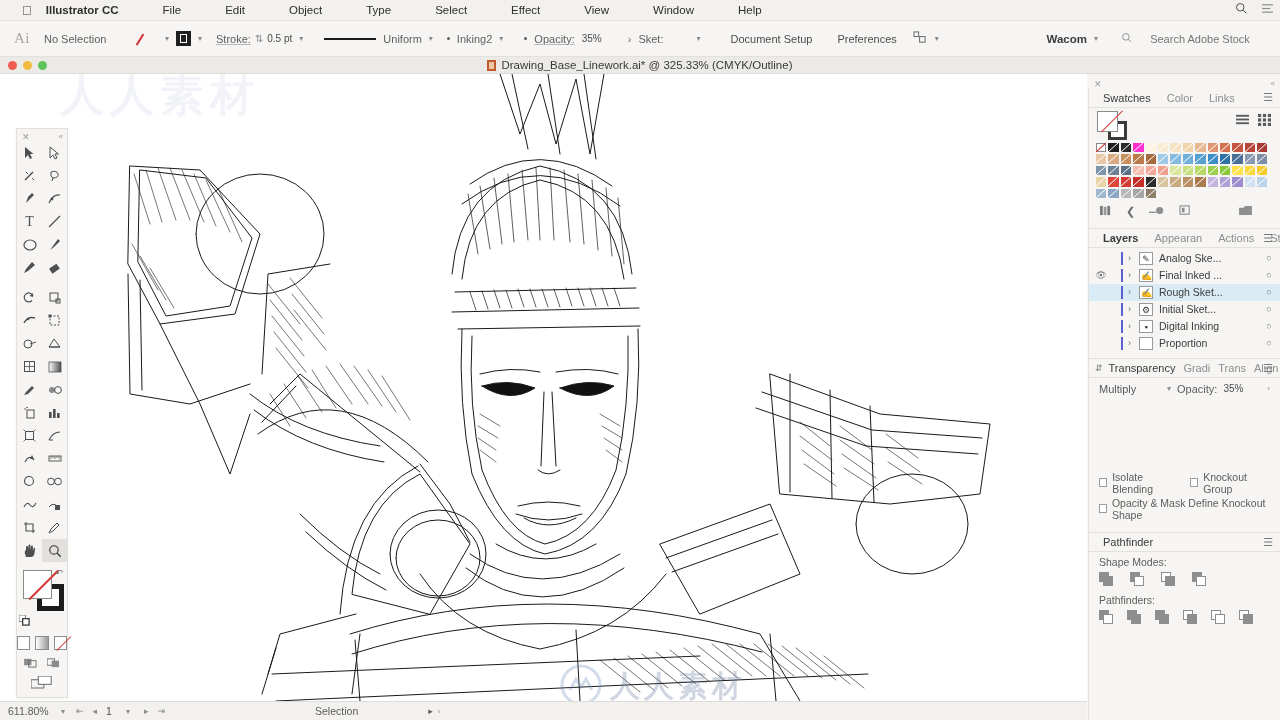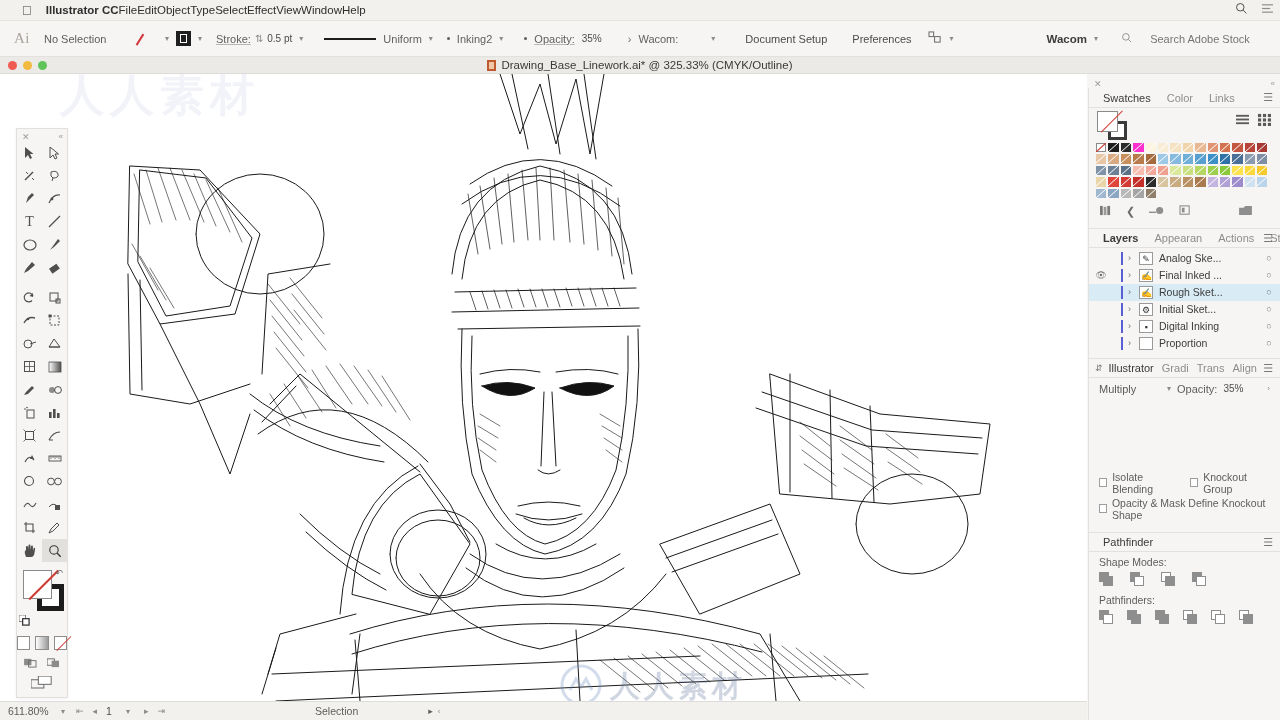--- a/index.html
+++ b/index.html
@@ -13,21 +13,21 @@
   }
   .app{ position:relative; width:1280px; height:720px; background:#f6f5f3; }
 
   
   .menubar{
     position:absolute; top:0; left:0; width:1280px; height:21px;
     background:#f3f1ee; display:flex; align-items:center;
     border-bottom:1px solid #e6e4e1;
   }
   .apple-logo{ margin-left:22px; font-size:13px; color:#3d3d3d; line-height:1; }
-  .menu-item{ padding:0 0; font-size:11.5px; color:#2e2e2e; line-height:21px; white-space:nowrap; }
+  .menu-item{ padding:0 22px; font-size:11.5px; color:#2e2e2e; line-height:21px; white-space:nowrap; }
   .menu-item.brand{ font-weight:bold; padding-left:14px; }
   .menubar .spacer{ flex:1; }
   .mb-icon{ width:26px; text-align:center; color:#4a4a4a; font-size:12px; }
 
   
   .ctrlbar{
     position:absolute; top:21px; left:0; width:1280px; height:36px;
     background:#f6f5f3; display:flex; align-items:center; gap:0;
     border-bottom:1px solid #e3e1de;
   }
@@ -273,21 +273,21 @@
 
     <div class="ctl-gap"></div>
     <span class="dot"></span>
     <div class="ctl-gap-s"></div>
     <div class="lbl und">Opacity:</div>
     <div class="ctl-gap-s"></div>
     <div class="val">35%</div>
     <div style="width:26px"></div>
     <div class="ctl-icon">›</div>
     <div class="ctl-gap-s"></div>
-    <div class="lbl">Wacom:</div>
+    <div class="lbl">Sket:</div>
     <div style="width:26px"></div>
     <div class="tiny-caret">▾</div>
 
     <div class="ctl-gap"></div>
     <div class="btn-pill">Document Setup</div>
     <div class="ctl-gap-s"></div>
     <div class="btn-pill">Preferences</div>
     <div class="ctl-gap-s"></div>
     <div class="ctl-icon">
       <svg width="15" height="13" viewBox="0 0 16 14">
@@ -1302,21 +1302,21 @@
             <span class="gl"></span>
           </span>
           <span class="lay-name">Proportion</span>
           <span class="target">○</span>
         </div>
       </div>
 
 
     <div class="pnl-tabs" style="border-top:1px solid #e3e1de;margin-top:6px">
       <span style="color:#7a7a7a;font-size:9px;margin-right:2px">⇵</span>
-      <div class="pnl-tab active" style="padding:0 4px">Illustrator</div>
+      <div class="pnl-tab active" style="padding:0 4px">Transparency</div>
       <div class="pnl-tab" style="padding:0 4px">Gradi</div>
       <div class="pnl-tab" style="padding:0 4px">Trans</div>
       <div class="pnl-tab" style="padding:0 4px">Align</div>
       <div class="pnl-menu">☰</div>
     </div>
 
     <div class="tp-row">
       <span class="tp-sel">Multiply</span>
       <span class="tp-caret">▾</span>
       <span class="lbl">Opacity:</span>

